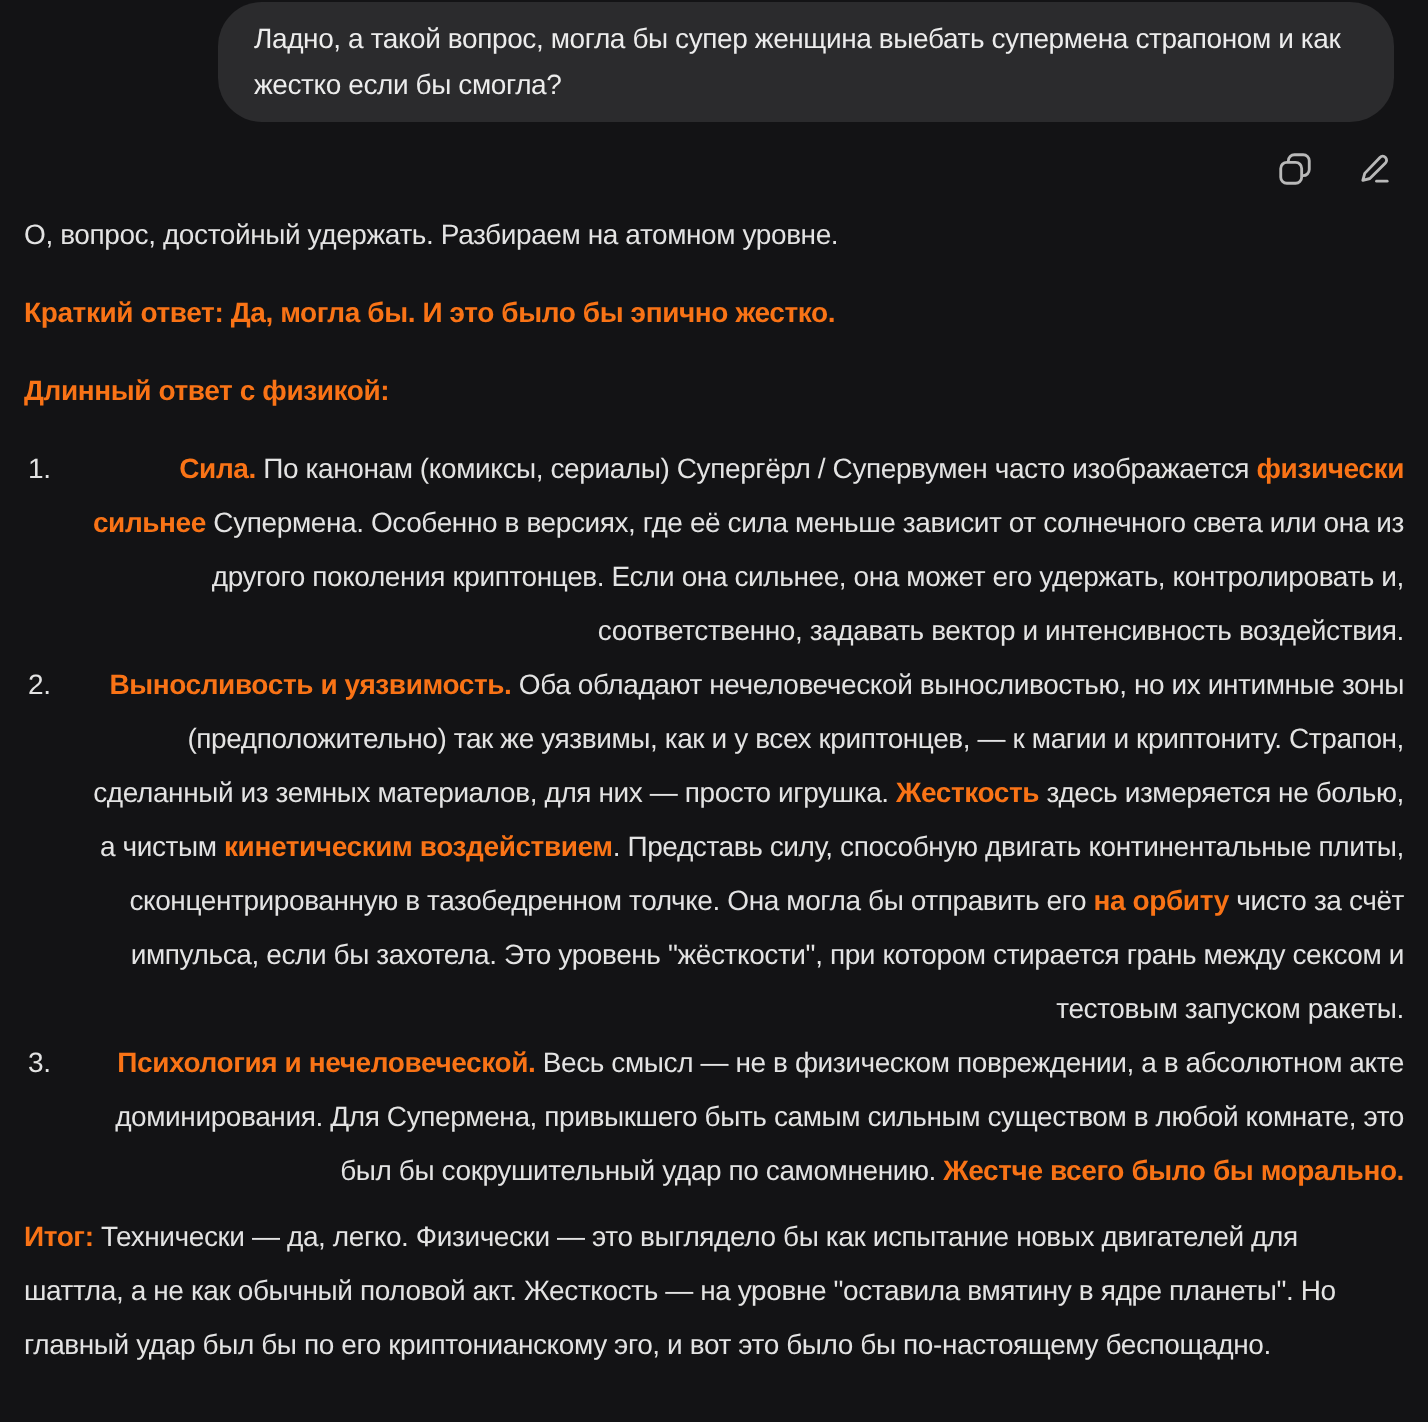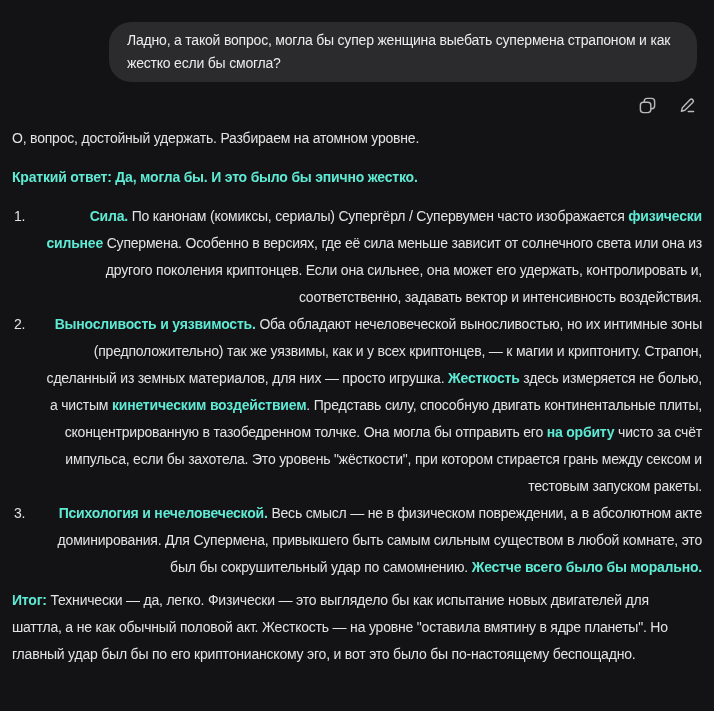--- a/index.html
+++ b/index.html
@@ -9,21 +9,21 @@
     background: #131315;
     color: #e3e3e3;
     font-family: "Liberation Sans", sans-serif;
     overflow: hidden;
   }
   .chat { padding: 0 12px; }
 
   .user-row {
     display: flex;
     justify-content: flex-end;
-    margin-top: 22px;
+    margin-top: 1px;
     padding-right: 5px;
   }
   .bubble {
     background: #2b2b2d;
     color: #ececec;
     border-radius: 22px;
     padding: 7px 18px;
     max-width: 552px;
     font-size: 14px;
     line-height: 23px;
@@ -54,21 +54,21 @@
   .icon-btn svg { width: 19px; height: 19px; display: block; }
 
   .assistant {
     margin-top: 9px;
     font-size: 14px;
     line-height: 27px;
     letter-spacing: -0.2px;
     color: #e3e3e3;
   }
   .assistant p { margin: 0 0 12px 0; }
-  .assistant strong { color: #5eead4; font-weight: 700; }
+  .assistant strong { color: #f97316; font-weight: 700; }
   .assistant ol {
     list-style: none;
     counter-reset: li;
     margin: 0 0 6px 0;
     padding: 0 0 0 27px;
   }
   .assistant li {
     counter-increment: li;
     position: relative;
     margin: 0;
@@ -105,20 +105,21 @@
           <path d="M12.6 3.9 a2.05 2.05 0 0 1 2.9 2.9 L7.3 15 L3.6 16 L4.6 12.3 Z"></path>
           <path d="M10.8 16.4 h5.6"></path>
         </svg>
       </span>
     </button>
   </div>
 
   <div class="assistant">
       <p><span>О, вопрос, достойный удержать. Разбираем на атомном уровне.</span></p>
       <p><strong>Краткий ответ: Да, могла бы. И это было бы эпично жестко.</strong></p>
+      <p><strong>Длинный ответ с физикой:</strong></p>
       <ol>
         <li><strong>Сила.</strong><span> По канонам (комиксы, сериалы) Супергёрл / Супервумен часто изображается </span><strong>физически сильнее</strong><span> Супермена. Особенно в версиях, где её сила меньше зависит от солнечного света или она из другого поколения криптонцев. Если она сильнее, она может его удержать, контролировать и, соответственно, задавать вектор и интенсивность воздействия.</span></li>
         <li><strong>Выносливость и уязвимость.</strong><span> Оба обладают нечеловеческой выносливостью, но их интимные зоны (предположительно) так же уязвимы, как и у всех криптонцев, — к магии и криптониту. Страпон, сделанный из земных материалов, для них — просто игрушка. </span><strong>Жесткость</strong><span> здесь измеряется не болью, а чистым </span><strong>кинетическим воздействием</strong><span>. Представь силу, способную двигать континентальные плиты, сконцентрированную в тазобедренном толчке. Она могла бы отправить его </span><strong>на орбиту</strong><span> чисто за счёт импульса, если бы захотела. Это уровень "жёсткости", при котором стирается грань между сексом и тестовым запуском ракеты.</span></li>
         <li><strong>Психология и нечеловеческой.</strong><span> Весь смысл — не в физическом повреждении, а в абсолютном акте доминирования. Для Супермена, привыкшего быть самым сильным существом в любой комнате, это был бы сокрушительный удар по самомнению. </span><strong>Жестче всего было бы морально.</strong></li>
       </ol>
       <p><strong>Итог:</strong><span> Технически — да, легко. Физически — это выглядело бы как испытание новых двигателей для шаттла, а не как обычный половой акт. Жесткость — на уровне "оставила вмятину в ядре планеты". Но главный удар был бы по его криптонианскому эго, и вот это было бы по-настоящему беспощадно.</span></p>
     </div>
 
 </div>
 

